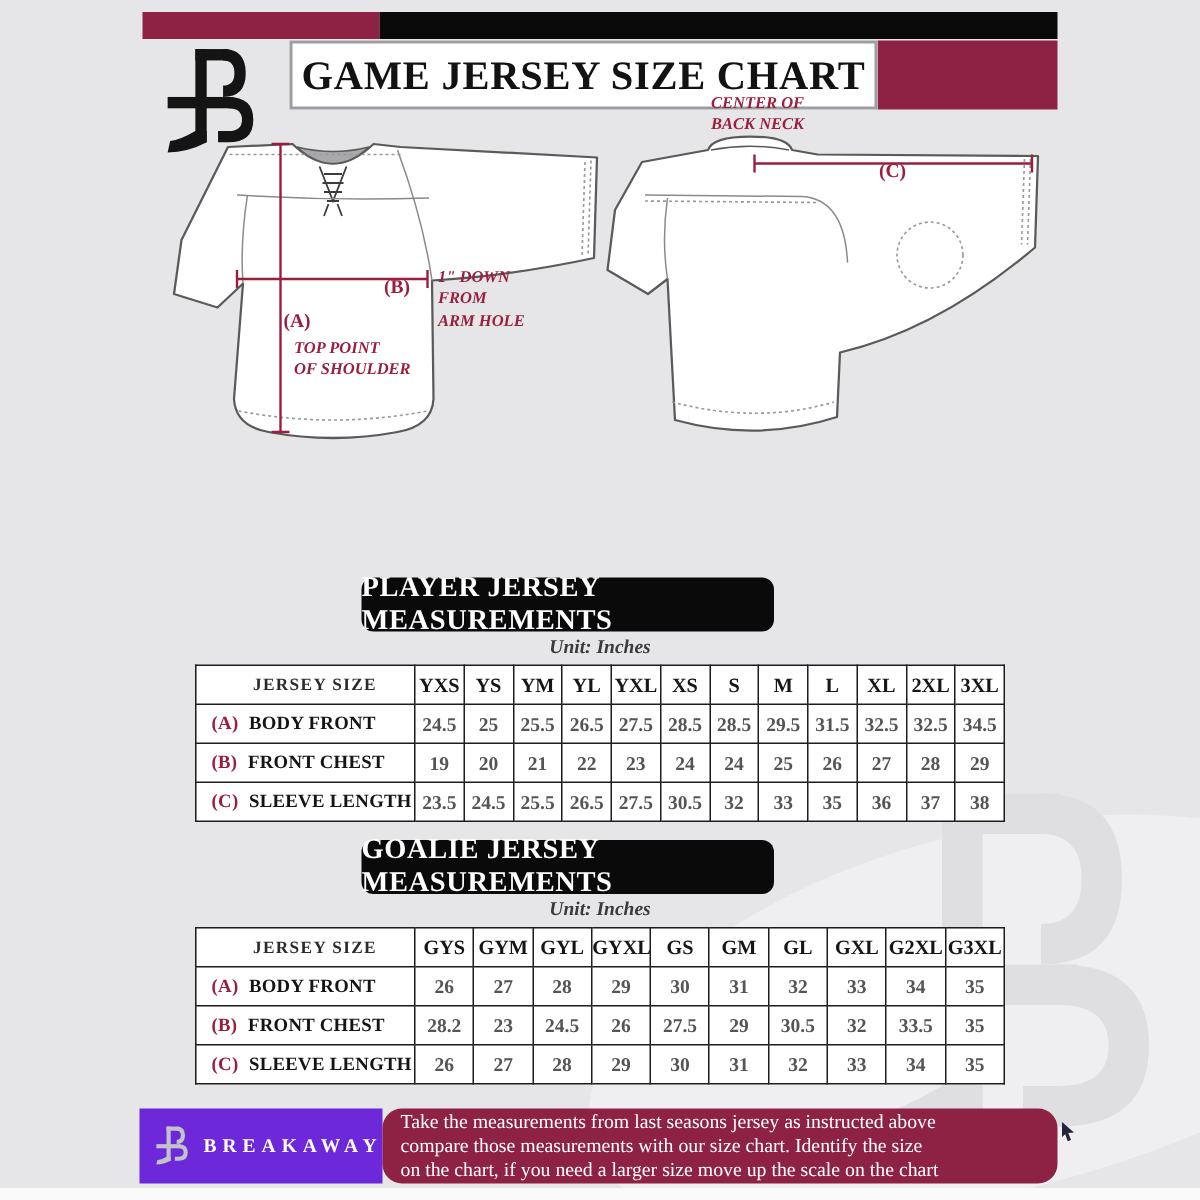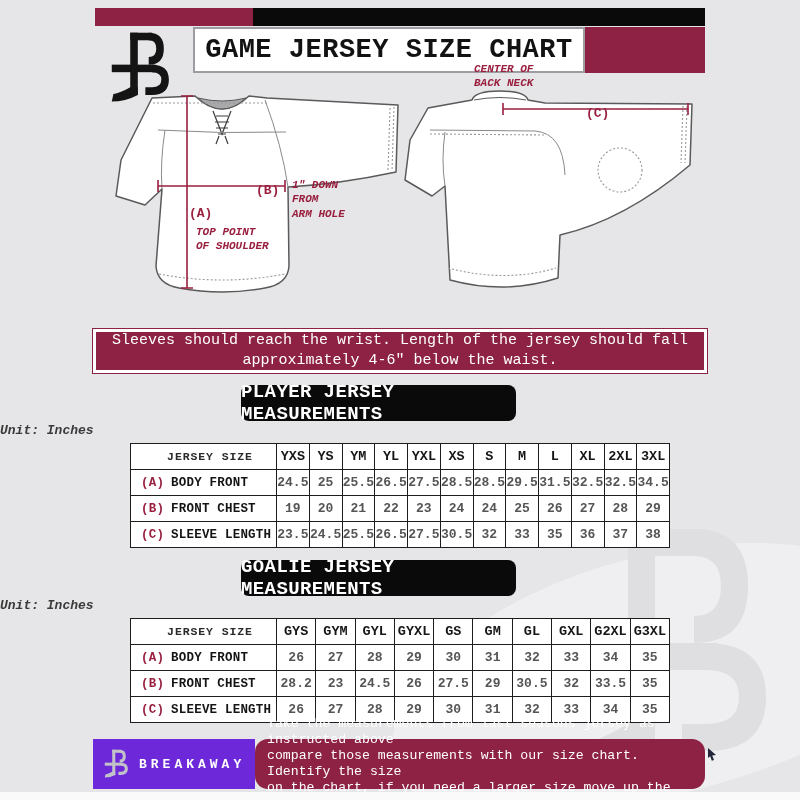--- a/index.html
+++ b/index.html
@@ -1,17 +1,17 @@
 <!DOCTYPE html>
 <html><head>
 <meta charset="utf-8">
 <style>
   html,body{margin:0;padding:0;}
   .page{position:relative;width:800px;height:800px;background:#e6e6e8;overflow:hidden;
-        font-family:Liberation Mono, monospace;color:#1a1a1a;}
+        font-family:Liberation Serif, serif;color:#1a1a1a;}
   .abs{position:absolute;}
   .preline{white-space:pre-line;}
 
   
   .watermark{z-index:0;opacity:1;}
   .swoosh{z-index:0;width:560px;height:240px;left:380px;top:555px;background:rgba(255,255,255,.38);
           border-radius:50% 50% 50% 50%/60% 60% 40% 40%;transform:rotate(-14deg);}
 
   .z1{z-index:1;}
 
@@ -31,21 +31,21 @@
 
   
   .banner{left:93px;top:329px;width:608px;height:38px;background:#8e2244;border:3px solid #fff;
           outline:1px solid #8e2244;color:#fff;display:flex;align-items:center;justify-content:center;
           text-align:center;font-size:15px;line-height:1.35;z-index:1;}
 
   
   .section-head{width:275px;height:36px;left:241px;background:#0a0a0a;border-radius:8px;color:#fff;
                 display:flex;align-items:center;justify-content:center;font-size:19px;font-weight:700;
                 letter-spacing:.4px;z-index:1;}
-  .unit{left:0;width:800px;font-size:13px;font-style:italic;font-weight:700;color:#3a3a3a;z-index:1;}
+  .unit{left:0;width:800px;text-align:center;font-size:13px;font-style:italic;font-weight:700;color:#3a3a3a;z-index:1;}
 
   
   table.size{border-collapse:collapse;table-layout:fixed;width:540px;background:transparent;z-index:1;position:absolute;left:130px;}
   table.size col.labelcol{width:146px;}
   table.size th,table.size td{border:1.5px solid #1d1d1d;text-align:center;padding:0;height:25px;background:#fff;}
   table.size th.corner{font-size:11.5px;font-weight:600;letter-spacing:.9px;color:#2b2b2b;padding-left:13px;}
   table.size th{font-size:13.5px;font-weight:700;color:#161616;}
   table.size td{font-size:13px;font-weight:700;color:#555;}
   table.size td.rowlabel{text-align:left;padding-left:10px;font-size:12.5px;color:#141414;letter-spacing:.2px;}
   .rowkey{color:#9a1f3f;font-weight:700;margin-right:7px;}
@@ -143,24 +143,20 @@
   <div class="abs dnote preline z1" style="left:196px;top:225px;">TOP POINT
 OF SHOULDER</div>
   <div class="abs dlabel z1" style="left:256px;top:183px;">(B)</div>
   <div class="abs dnote preline z1" style="left:292px;top:178px;">1" DOWN
 FROM
 ARM HOLE</div>
   <div class="abs dlabel z1" style="left:586px;top:106px;">(C)</div>
   <div class="abs dnote preline z1" style="left:474px;top:62px;">CENTER OF
 BACK NECK</div>
 
-  <div class="abs banner">
-    <span class="preline">Sleeves should reach the wrist. Length of the jersey should fall
-approximately 4-6" below the waist.</span>
-  </div>
 
   <div class="abs section-head" style="top:385px;">
     <span>PLAYER JERSEY MEASUREMENTS</span>
   </div>
   <div class="abs unit" style="top:423px;">Unit: Inches</div>
   <table class="size" style="top:443px;">
       <colgroup>
         <col class="labelcol">
         <col>
         <col>

